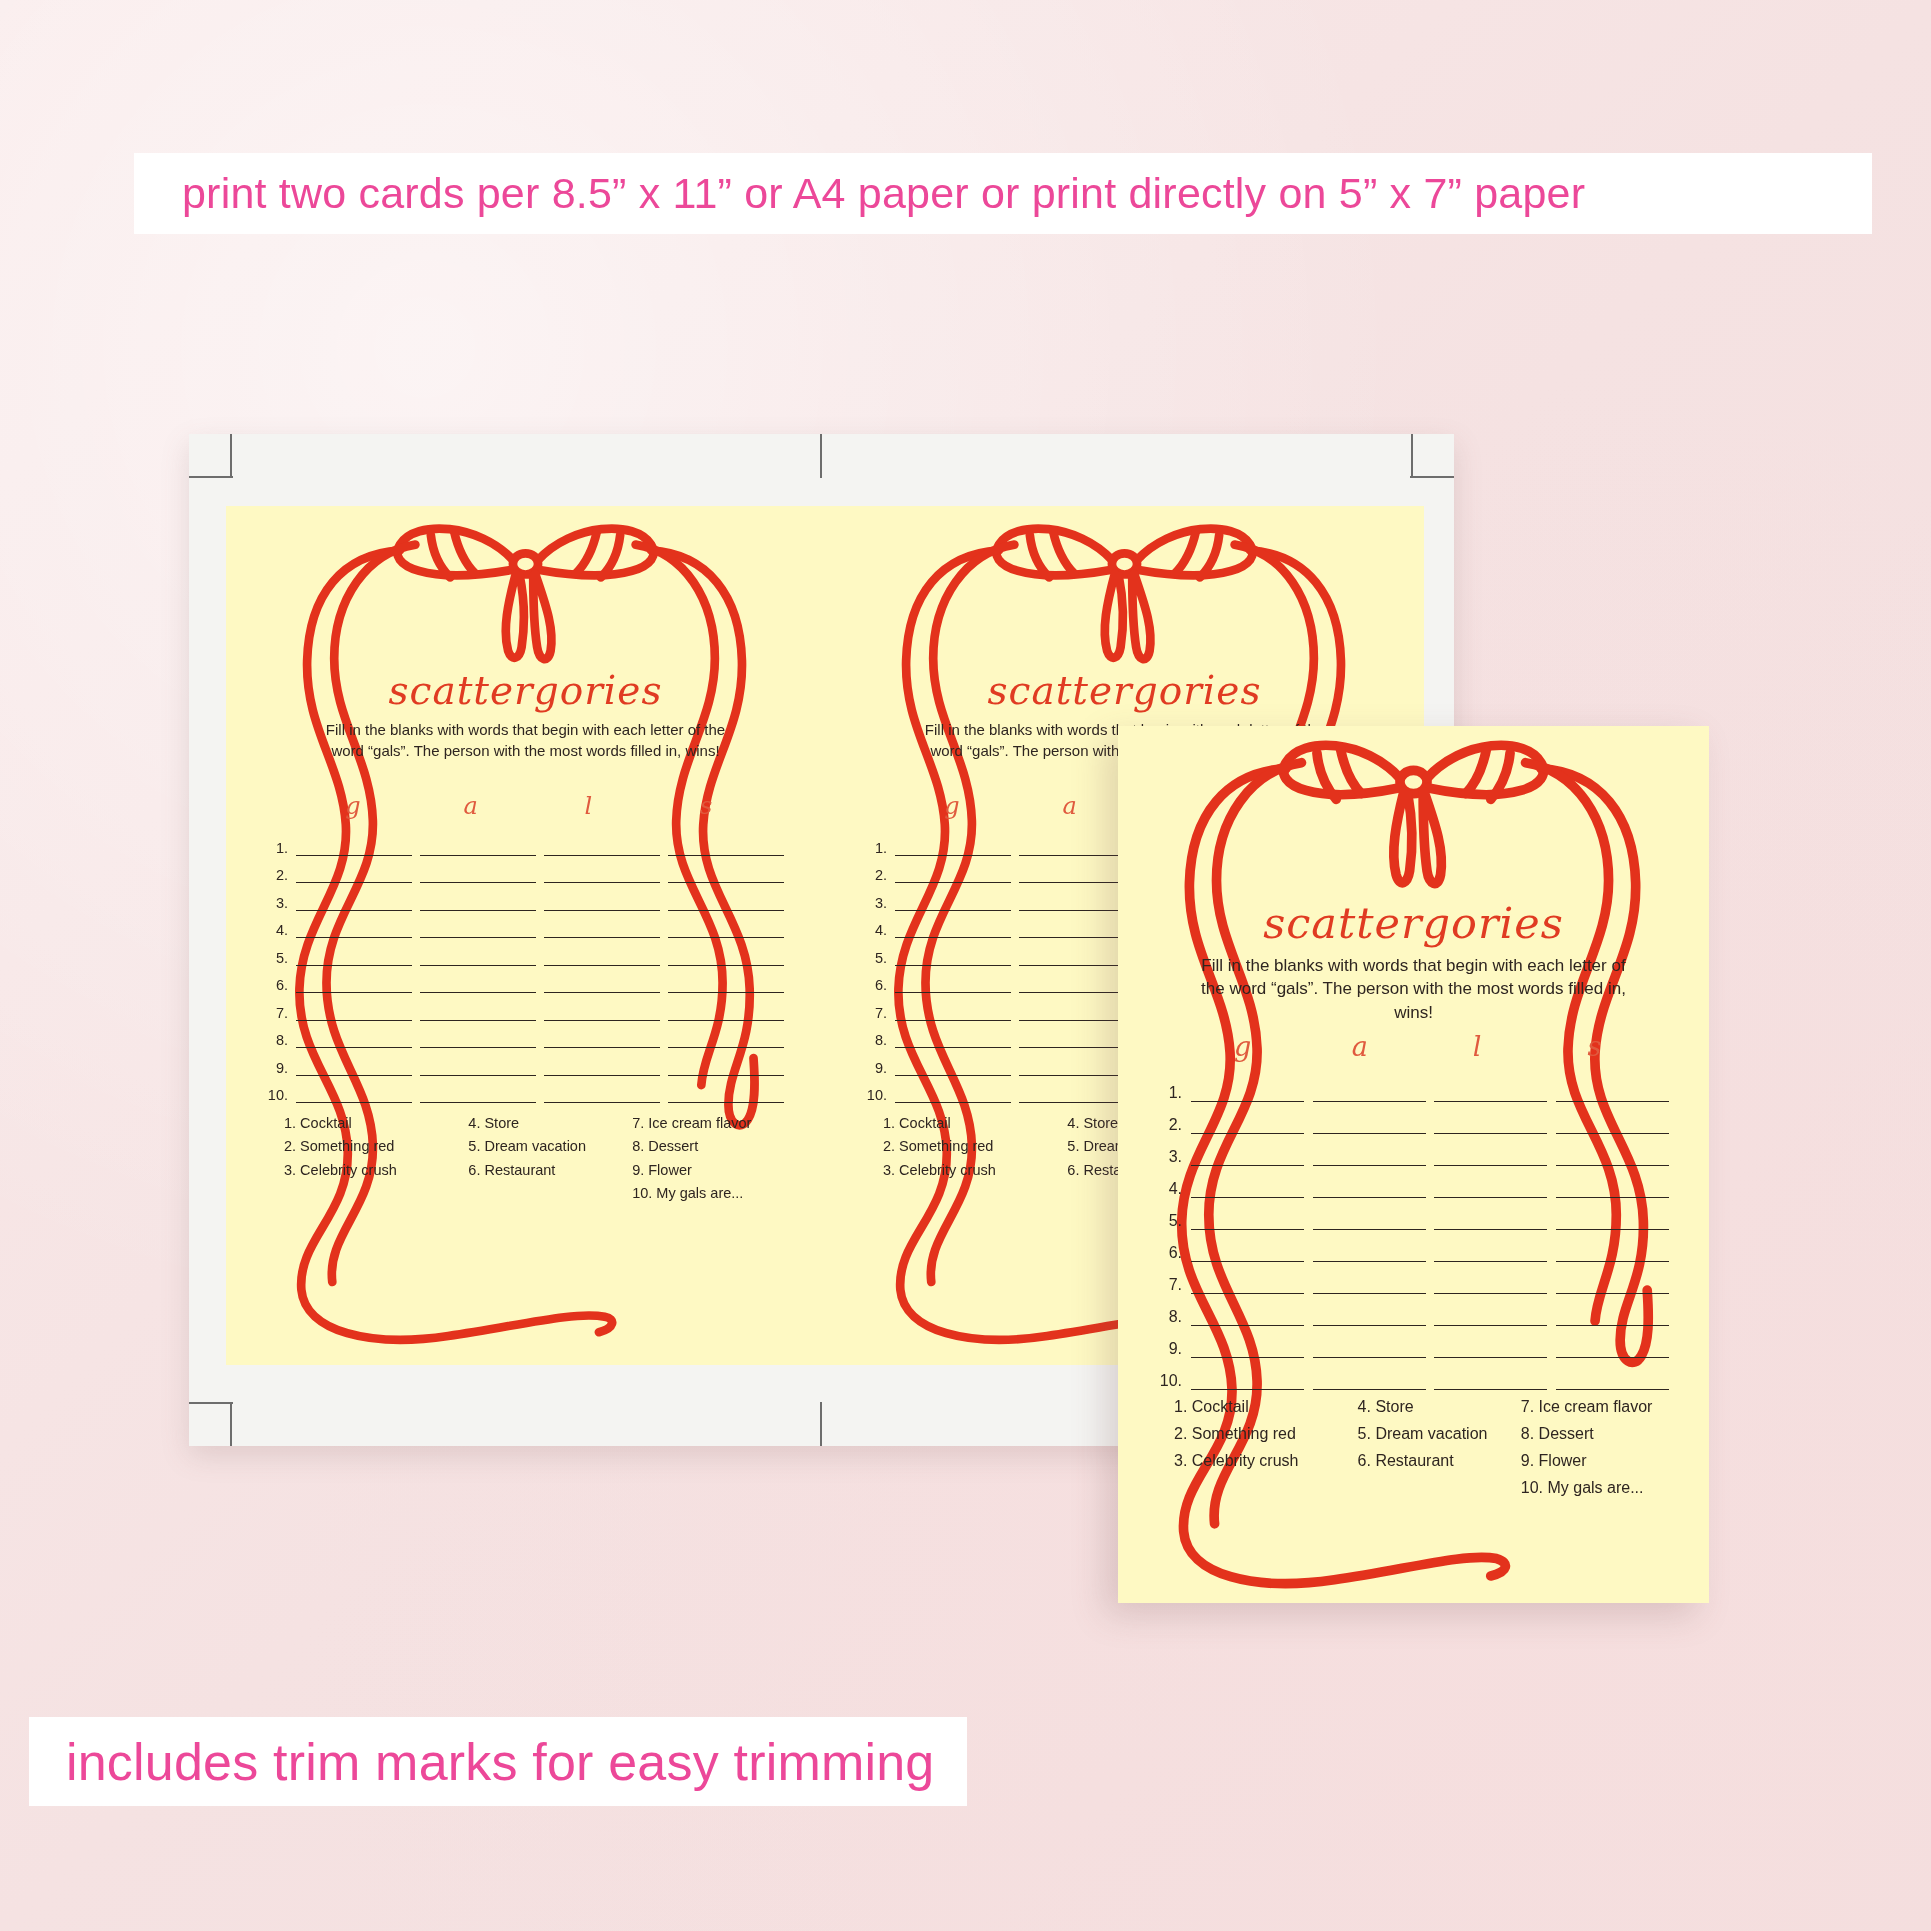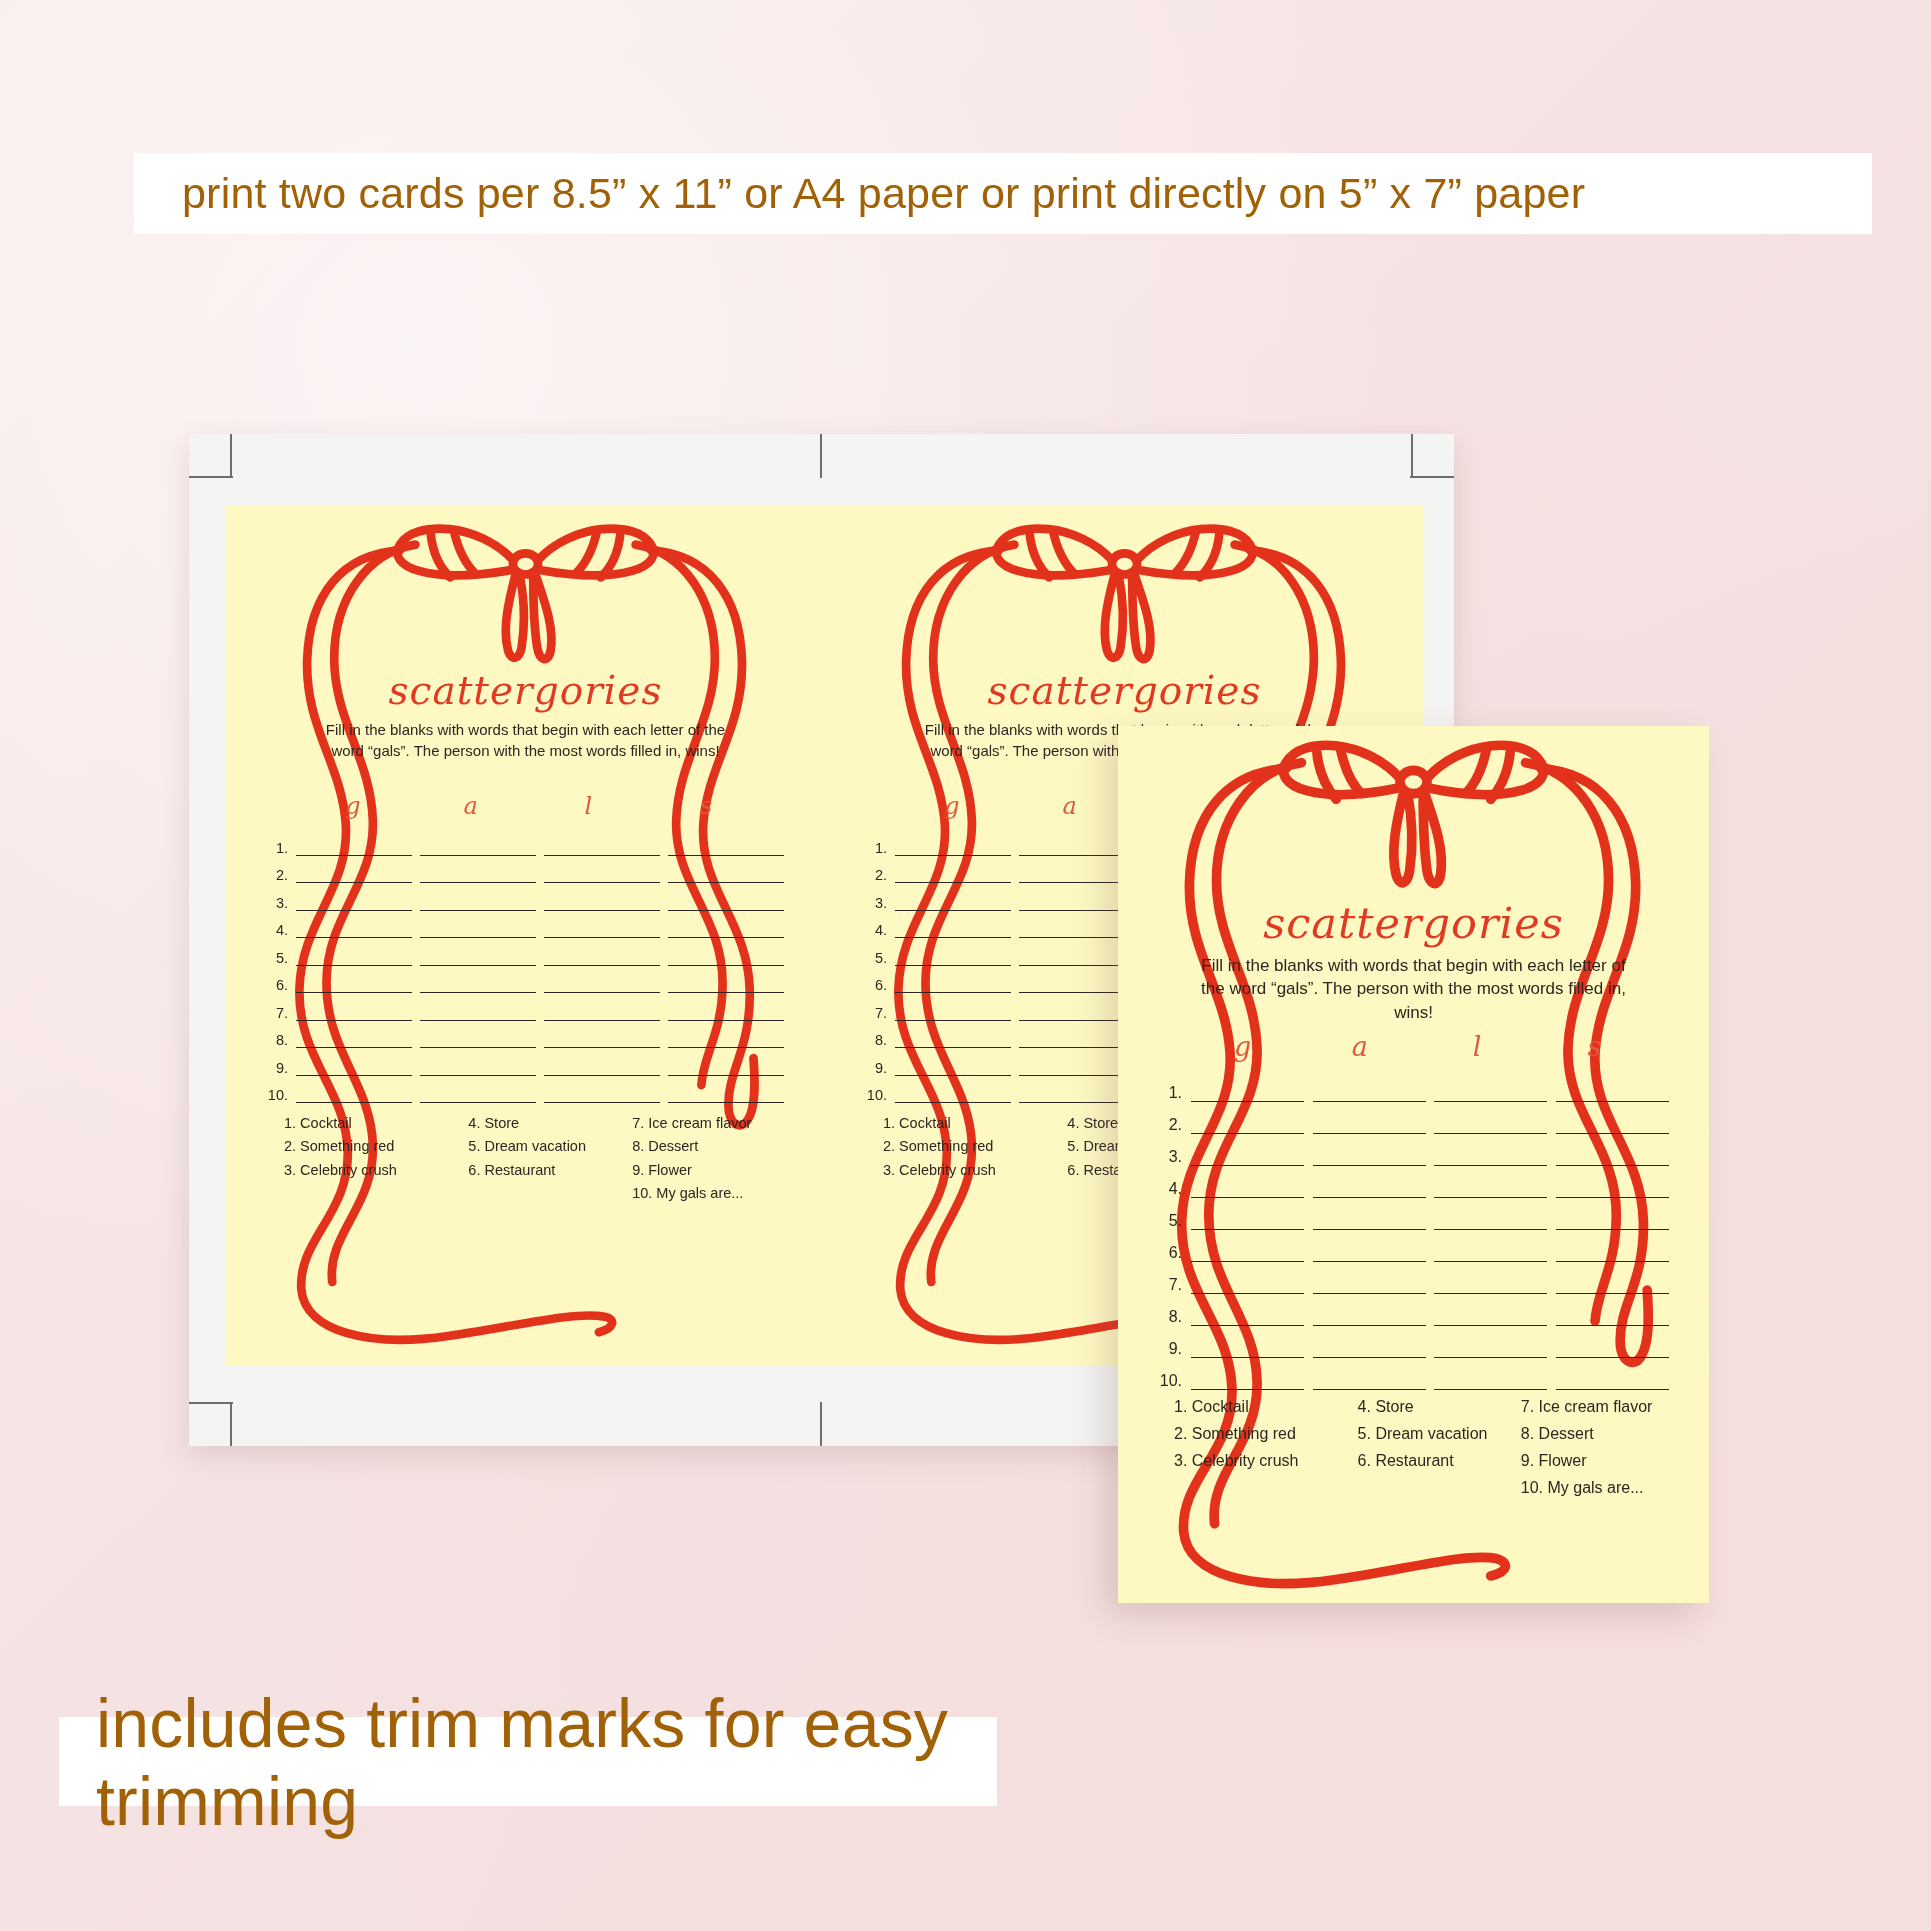--- a/index.html
+++ b/index.html
@@ -24,41 +24,40 @@
       linear-gradient(135deg, #f9eaea 0%, #f5e2e2 50%, #f3dede 100%);
     pointer-events: none;
   }
 
   
   .banner {
     position: absolute;
     background: #ffffff;
     display: flex;
     align-items: center;
-    color: #a16207;
+    color: #ec4899;
     letter-spacing: 0.2px;
   }
   #top-banner {
     left: 134px;
     top: 153px;
     width: 1738px;
     height: 81px;
     padding-left: 48px;
     box-sizing: border-box;
     font-size: 43px;
   }
   #bottom-banner {
     left: 29px;
     top: 1717px;
     width: 938px;
     height: 89px;
     padding-left: 37px;
     box-sizing: border-box;
-    font-size: 68px;
-    margin-left: 30px;
+    font-size: 52px;
   }
 
   
   #sheet {
     position: absolute;
     left: 189px;
     top: 434px;
     width: 1265px;
     height: 1012px;
     background: #f4f4f2;

